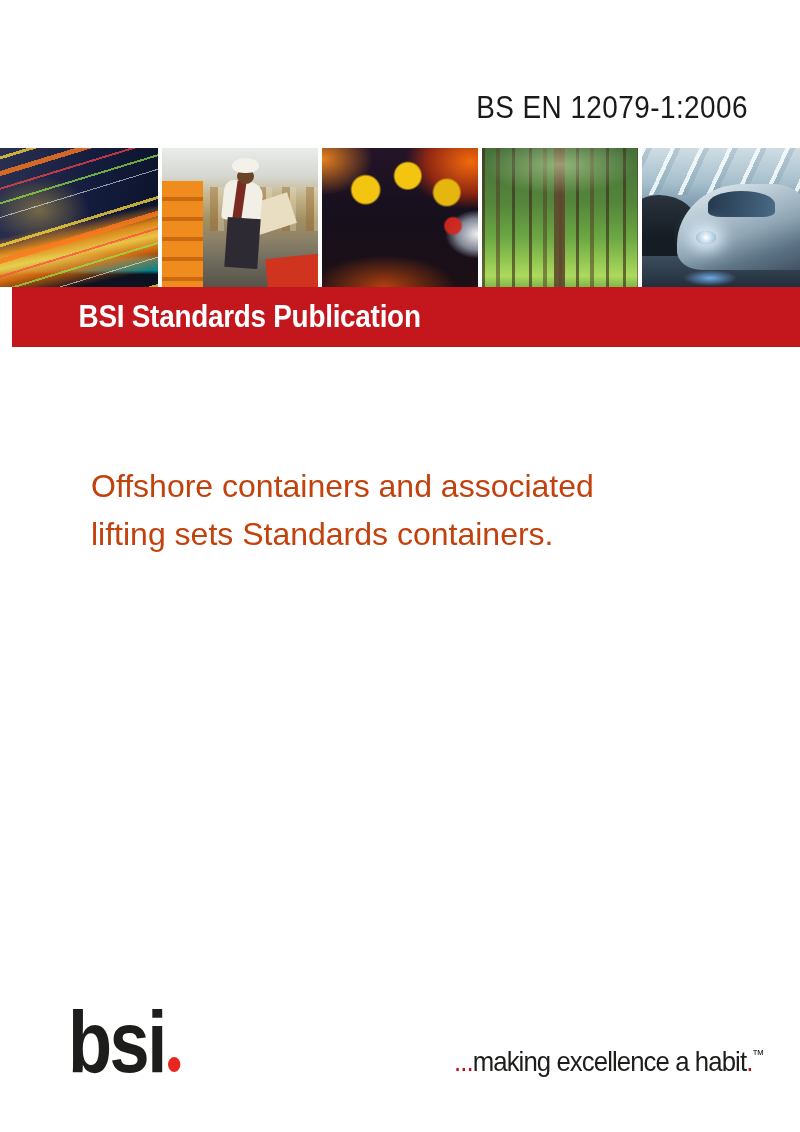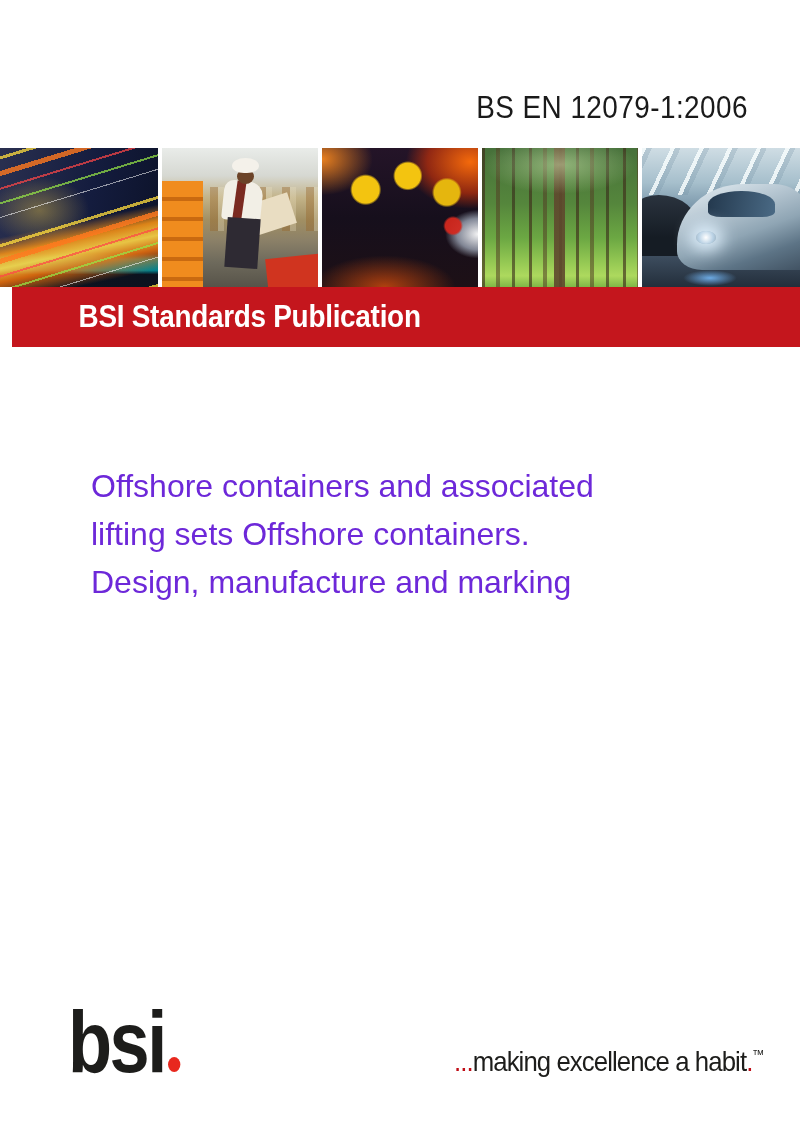--- a/index.html
+++ b/index.html
@@ -79,21 +79,21 @@
   .glow{position:absolute;left:26%;bottom:1%;width:34%;height:11%;
     background:radial-gradient(ellipse, rgba(120,190,255,.85), transparent 70%);}
 
   
   .banner{position:absolute;top:287px;left:0;width:800px;height:60px;background:#c4161d;
           display:flex;align-items:center;margin-left:12px;}
   .banner-text{color:#ffffff;font-size:31px;font-weight:700;letter-spacing:-.3px;
                padding-left:74px;transform:scaleX(.9);transform-origin:0 50%;white-space:nowrap;}
 
   
-  .title{position:absolute;top:462px;left:91px;font-size:32px;line-height:48px;color:#6d28d9;font-weight:400;}
+  .title{position:absolute;top:462px;left:91px;font-size:32px;line-height:48px;color:#c2410c;font-weight:400;}
 
   
   .logo{position:absolute;left:68px;top:998px;font-size:88px;font-weight:700;line-height:1;
         letter-spacing:-3px;color:#1d1d1b;transform:scaleX(.82);transform-origin:0 50%;}
   .logo-dot{display:inline-block;width:15px;height:15px;border-radius:50%;background:#e8281e;margin-left:4px;}
   .tagline{position:absolute;right:36px;top:1046px;font-size:28px;letter-spacing:-1px;color:#1d1d1b;
            white-space:nowrap;transform:scaleX(.92);transform-origin:100% 50%;}
   .tag-red{color:#c00d16;}
   .tag-tm{font-size:13px;position:relative;top:-12px;letter-spacing:0;}
 </style>
@@ -128,21 +128,20 @@
       <div class="glow"></div>
     </div>
   </div>
 
   <div class="banner">
     <span class="banner-text">BSI Standards Publication</span>
   </div>
 
   <div class="title">
     <div>Offshore containers and associated</div>
-    <div>lifting sets Offshore containers.</div>
-    <div>Design, manufacture and marking</div>
+    <div>lifting sets Standards containers.</div>
   </div>
 
   <div class="logo"><span>bsi</span><span class="logo-dot"></span></div>
 
   <div class="tagline"><span class="tag-red">...</span><span>making excellence a habit</span><span class="tag-red">.</span><span class="tag-tm">™</span></div>
 
 </div>
 
 </body></html>

